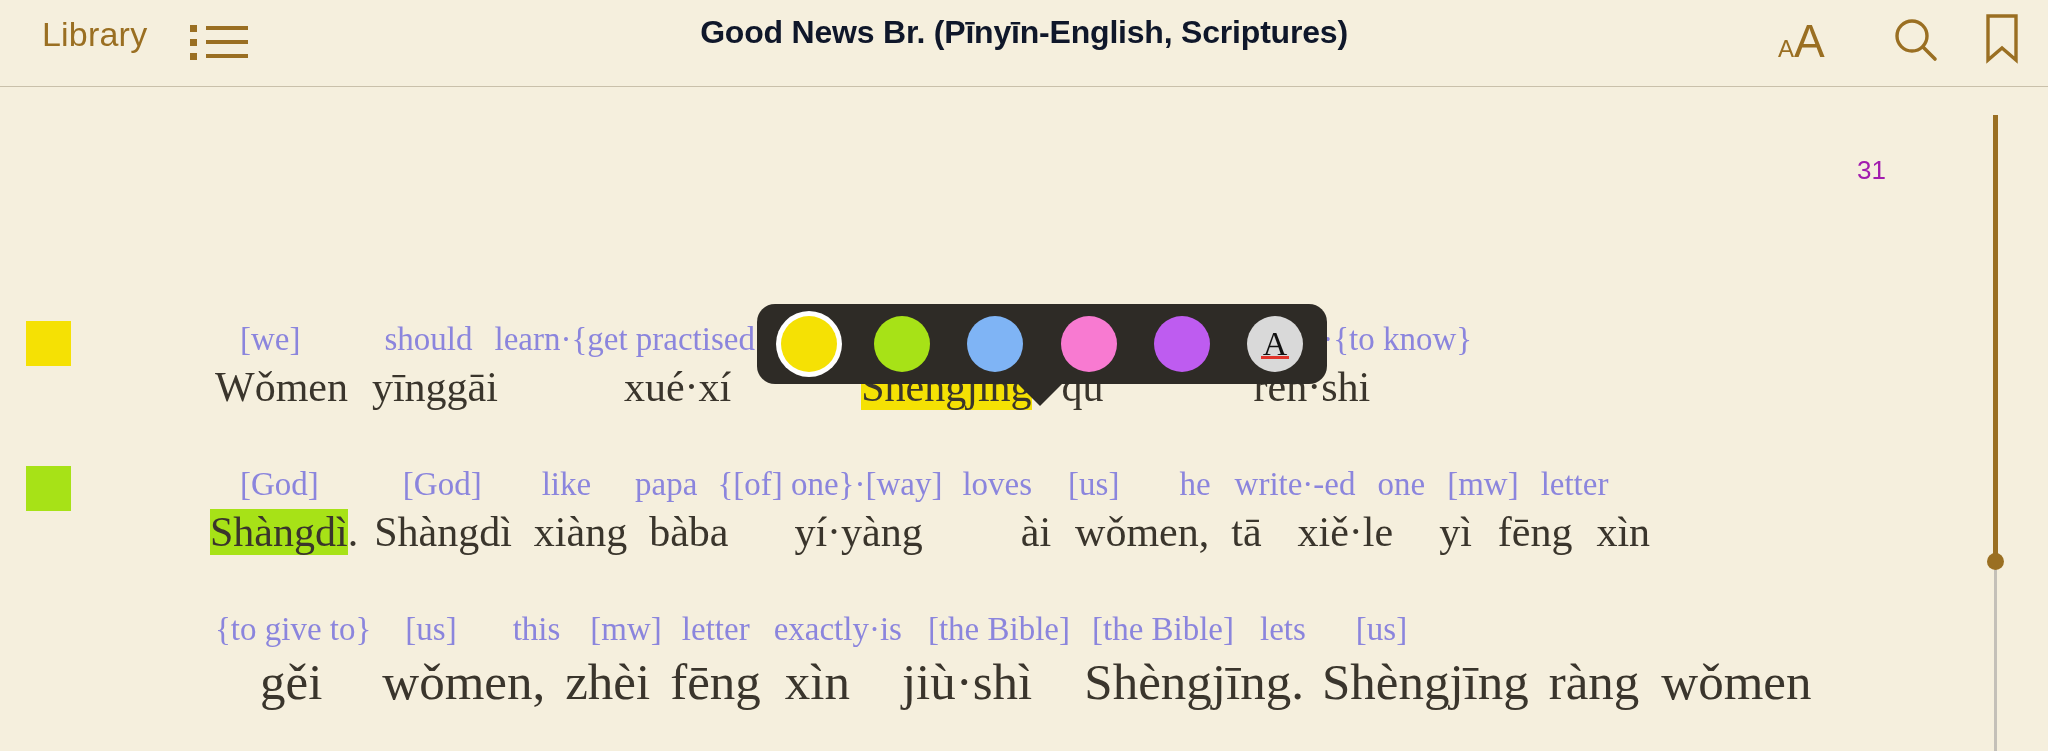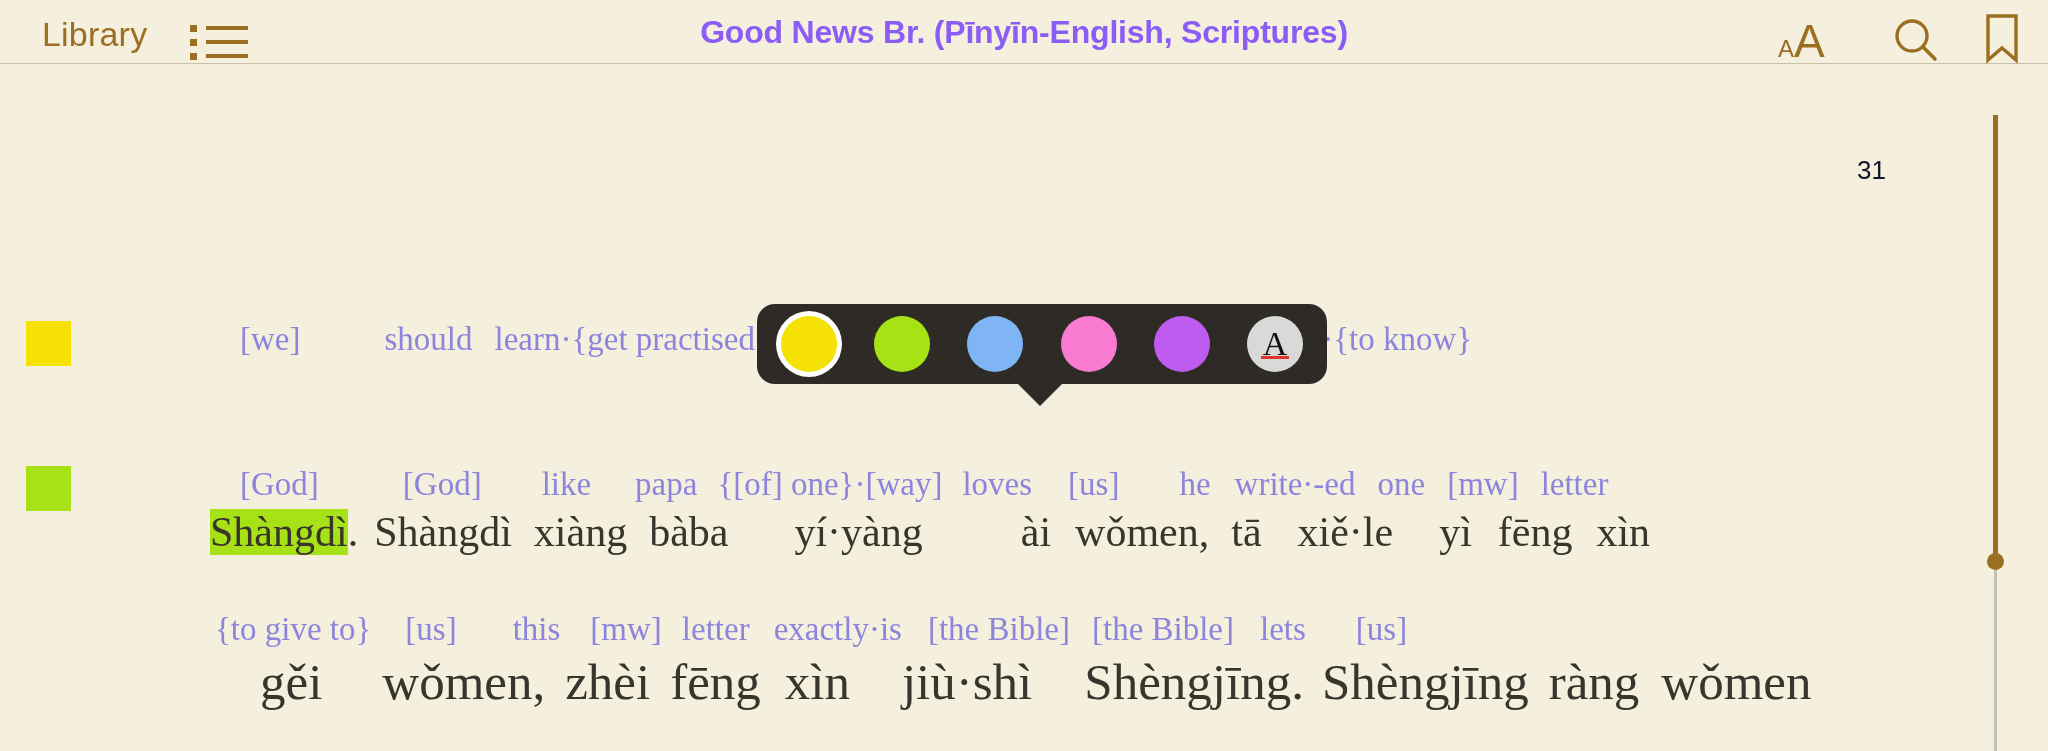--- a/index.html
+++ b/index.html
@@ -7,57 +7,57 @@
     width:2048px;height:751px;
     background:#f5efdd;
     font-family:"Liberation Sans", sans-serif;
     overflow:hidden;
     position:relative;
     -webkit-font-smoothing:antialiased;
   }
 
   
   #topbar{
-    position:absolute;left:0;top:0;width:2048px;height:64px;
+    position:absolute;left:0;top:0;width:2048px;height:87px;
     background:#f5efdd;
     border-bottom:1.5px solid #c9c0aa;
     box-sizing:border-box;
   }
   #library-btn{
     position:absolute;left:42px;top:15px;
     font-size:34px;color:#9a6f22;
     font-family:"Liberation Sans", sans-serif;
     letter-spacing:.2px;
     cursor:pointer;
   }
   #toc-btn{
     position:absolute;left:190px;top:20px;width:62px;height:40px;cursor:pointer;
   }
   #toc-btn .sq{position:absolute;left:0;width:7px;height:7px;background:#9a6f22;}
   #toc-btn .ln{position:absolute;left:16px;width:42px;height:4px;background:#9a6f22;}
 
   #doc-title{
     position:absolute;left:0;top:14px;width:2048px;
     text-align:center;
-    font-size:32px;font-weight:bold;color:#8b5cf6;
+    font-size:32px;font-weight:bold;color:#0f172a;
     font-family:"Liberation Sans", sans-serif;
     letter-spacing:-.2px;
   }
 
   .tb-icon{position:absolute;top:10px;cursor:pointer;}
   #aa-icon{left:1778px;top:14px;color:#9a6f22;}
   #aa-icon .small{font-size:24px;font-family:"Liberation Sans",sans-serif;}
   #aa-icon .big{font-size:46px;font-family:"Liberation Sans",sans-serif;}
   #search-icon{left:1890px;top:14px;}
   #bookmark-icon{left:1982px;top:12px;}
 
   
   #page-number{
     position:absolute;left:1857px;top:155px;
-    font-size:26px;color:#0f172a;
+    font-size:26px;color:#a21caf;
     font-family:"Liberation Sans", sans-serif;
   }
   #scroll-track{
     position:absolute;left:1994px;top:115px;width:3px;height:636px;
     background:#c4c0b8;
   }
   #scroll-filled{
     position:absolute;left:1993px;top:115px;width:5px;height:450px;
     background:#9a6f22;
   }
@@ -175,20 +175,21 @@
 <div id="scroll-filled"></div>
 <div id="scroll-dot"></div>
 
 <div id="content">
 
 
   <div class="margin-swatch" id="swatch-1" style="background: rgb(245, 225, 4);"></div>
   <div class="margin-swatch" id="swatch-2" style="background: rgb(167, 226, 23);"></div>
 
   <div class="gloss block" id="p1-gloss"><span style="margin-right: 84px;">[we]</span><span style="margin-right: 22px;">should</span><span style="margin-right: 18px;">learn·{get practised with}</span><span style="margin-right: 16px;">[the  Bible]</span><span style="margin-right: 16px;">{to go}</span><span>{to recognize}·{to know}</span></div>
+  <div class="pinyin block" id="p1-pinyin"><span style="margin-right: 24px;">Wǒmen</span><span style="margin-right: 126px;">yīnggāi</span><span style="margin-right: 130px;">xué·xí</span><span class="hl-yellow" style="margin-right: 30px;">Shèngjīng</span><span style="margin-right: 150px;">qù</span><span>rèn·shi</span></div>
 
   <div class="gloss block" id="p2-gloss"><span style="margin-right: 84px;">[God]</span><span style="margin-right: 60px;">[God]</span><span style="margin-right: 44px;">like</span><span style="margin-right: 20px;">papa</span><span style="margin-right: 20px;">{[of] one}·[way]</span><span style="margin-right: 36px;">loves</span><span style="margin-right: 60px;">[us]</span><span style="margin-right: 24px;">he</span><span style="margin-right: 22px;">write·-ed</span><span style="margin-right: 22px;">one</span><span class="ital" style="margin-right: 22px;">[mw]</span><span>letter</span></div>
   <div class="pinyin block" id="p2-pinyin"><span class="hl-green">Shàngdì</span><span style="margin-right: 16px;">.</span><span style="margin-right: 22px;">Shàngdì</span><span style="margin-right: 22px;">xiàng</span><span style="margin-right: 66px;">bàba</span><span style="margin-right: 98px;">yí·yàng</span><span style="margin-right: 24px;">ài</span><span style="margin-right: 22px;">wǒmen,</span><span style="margin-right: 36px;">tā</span><span style="margin-right: 46px;">xiě·le</span><span style="margin-right: 26px;">yì</span><span style="margin-right: 24px;">fēng</span><span>xìn</span></div>
 
   <div class="gloss block" id="p3-gloss"><span style="margin-right: 34px;">{to give to}</span><span style="margin-right: 56px;">[us]</span><span style="margin-right: 30px;">this</span><span class="ital" style="margin-right: 20px;">[mw]</span><span style="margin-right: 24px;">letter</span><span style="margin-right: 26px;">exactly·is</span><span style="margin-right: 22px;">[the  Bible]</span><span style="margin-right: 26px;">[the  Bible]</span><span style="margin-right: 50px;">lets</span><span>[us]</span></div>
   <div class="pinyin block" id="p3-pinyin"><span style="margin-right: 60px;">gěi</span><span style="margin-right: 20px;">wǒmen,</span><span style="margin-right: 20px;">zhèi</span><span style="margin-right: 24px;">fēng</span><span style="margin-right: 52px;">xìn</span><span style="margin-right: 52px;">jiù·shì</span><span style="margin-right: 18px;">Shèngjīng.</span><span style="margin-right: 20px;">Shèngjīng</span><span style="margin-right: 22px;">ràng</span><span>wǒmen</span></div>
 
   <div id="color-popup">
       <div class="dot sel" style="background: rgb(245, 225, 4);"></div>
       <div class="dot" style="background: rgb(167, 226, 23);"></div>

